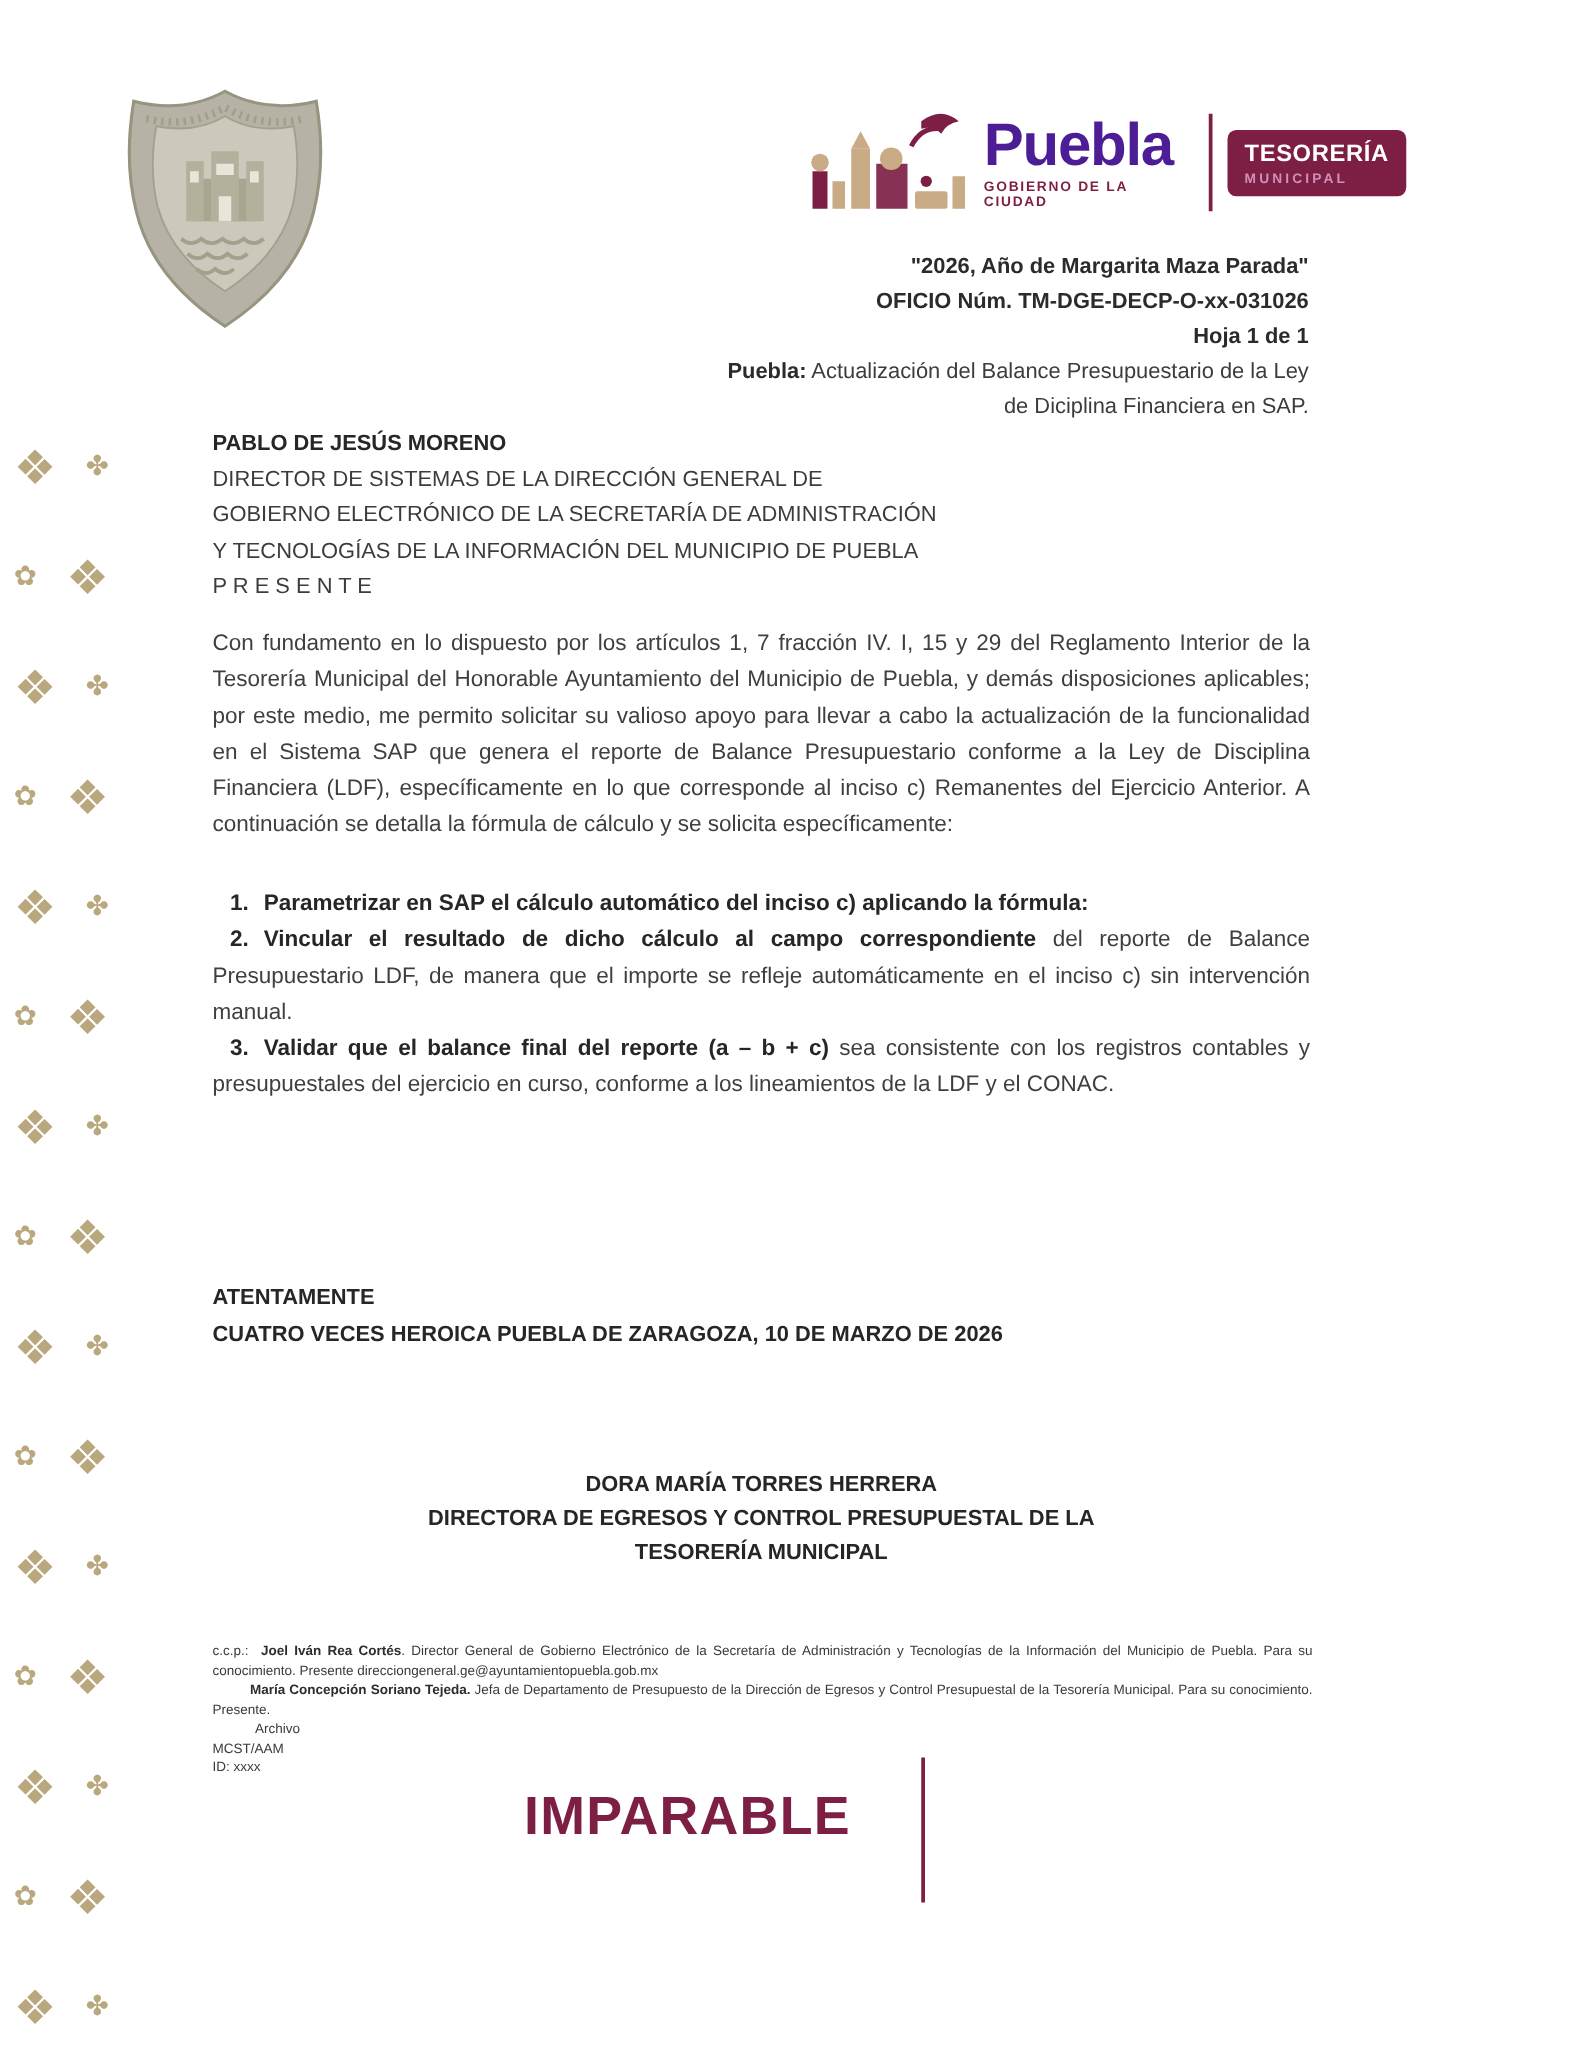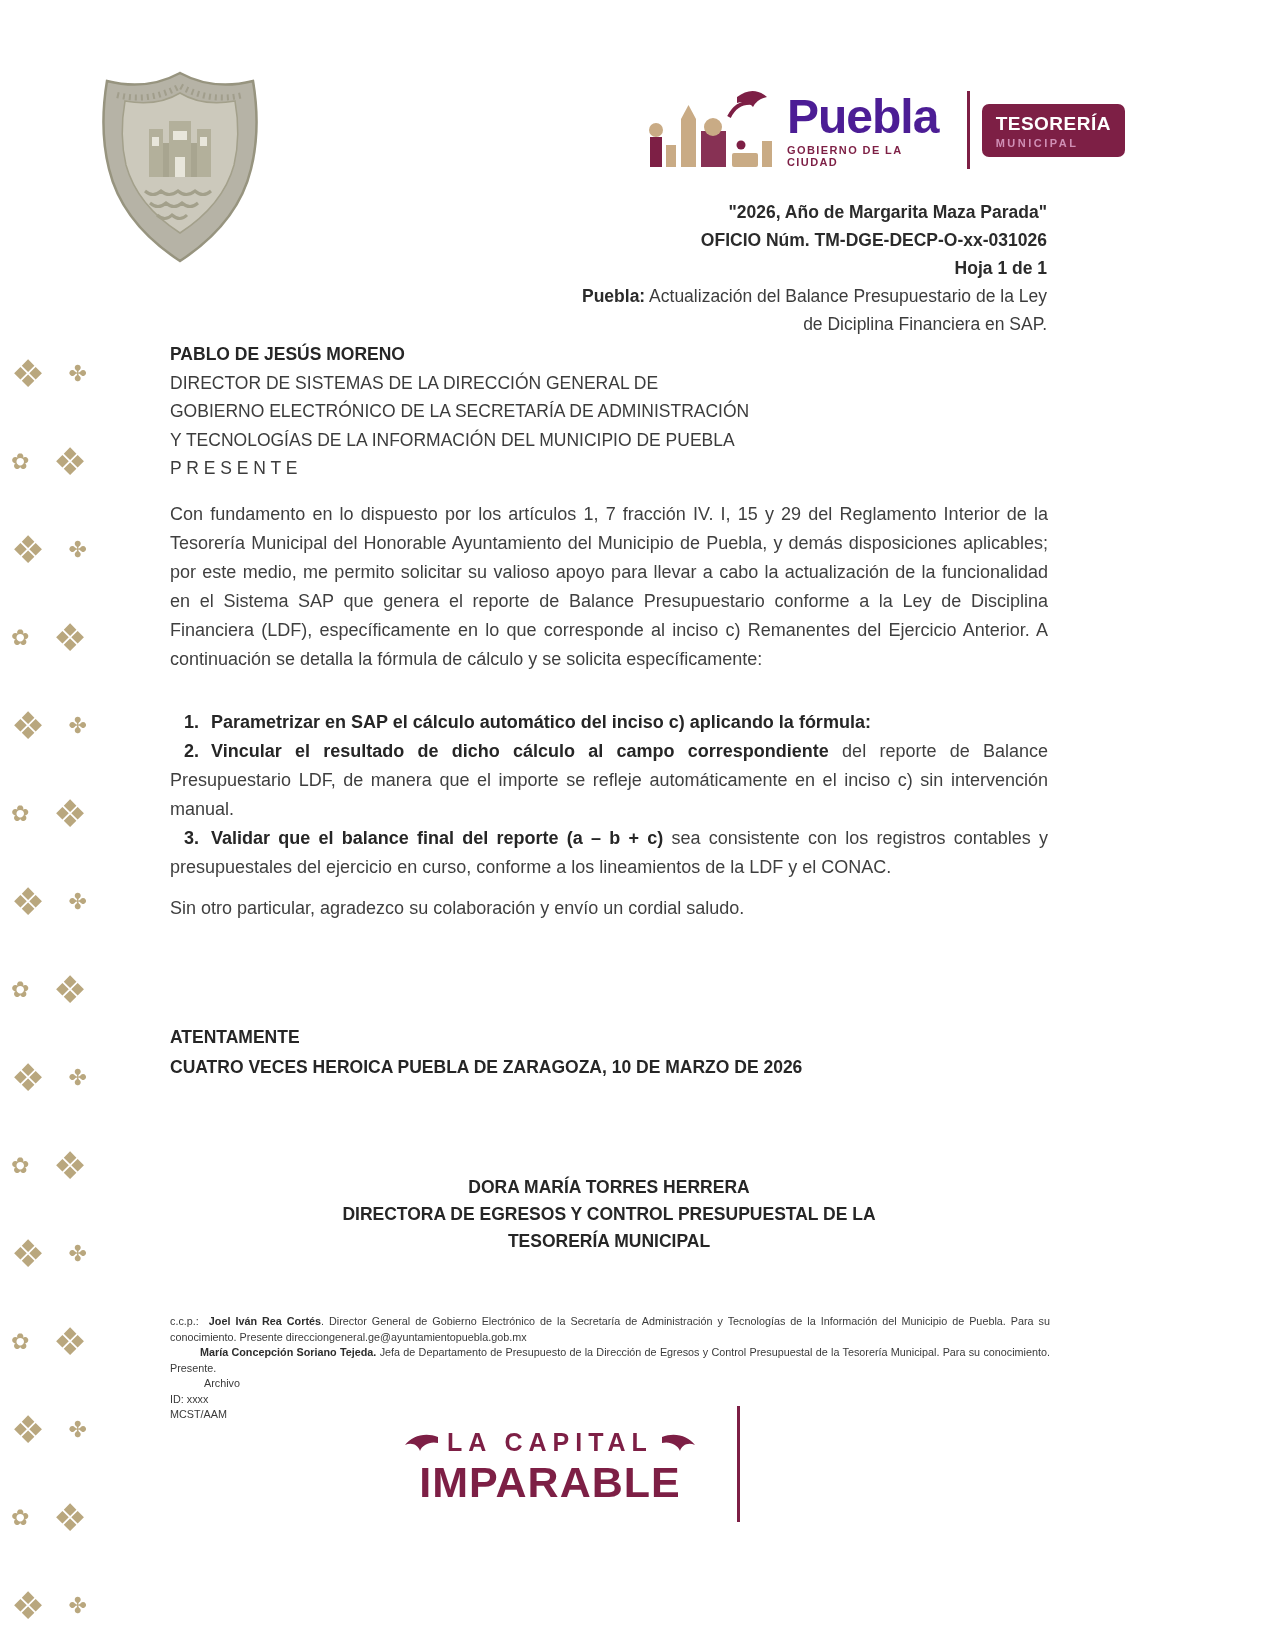--- a/index.html
+++ b/index.html
@@ -202,48 +202,38 @@
   </div>
 
   <div class="para">Con fundamento en lo dispuesto por los artículos 1, 7 fracción IV. I, 15 y 29 del Reglamento Interior de la Tesorería Municipal del Honorable Ayuntamiento del Municipio de Puebla, y demás disposiciones aplicables; por este medio, me permito solicitar su valioso apoyo para llevar a cabo la actualización de la funcionalidad en el Sistema SAP que genera el reporte de Balance Presupuestario conforme a la Ley de Disciplina Financiera (LDF), específicamente en lo que corresponde al inciso c) Remanentes del Ejercicio Anterior. A continuación se detalla la fórmula de cálculo y se solicita específicamente:</div>
 
   <div class="list">
     <p><span class="num">1.</span><span class="b">Parametrizar en SAP el cálculo automático del inciso c) aplicando la fórmula:</span><span></span></p>
     <p><span class="num">2.</span><span class="b">Vincular el resultado de dicho cálculo al campo correspondiente</span><span> del reporte de Balance Presupuestario LDF, de manera que el importe se refleje automáticamente en el inciso c) sin intervención manual.</span></p>
     <p><span class="num">3.</span><span class="b">Validar que el balance final del reporte (a – b + c)</span><span> sea consistente con los registros contables y presupuestales del ejercicio en curso, conforme a los lineamientos de la LDF y el CONAC.</span></p>
   </div>
 
-  <div class="closing">Sin otro particular, agradezco su colaboración y envío un cordial saludo.</div>
 
   <div class="att">
     <div>ATENTAMENTE</div>
     <div>CUATRO VECES HEROICA PUEBLA DE ZARAGOZA, 10  DE MARZO DE 2026</div>
   </div>
 
   <div class="sign">
     <div>DORA MARÍA TORRES HERRERA</div>
     <div>DIRECTORA DE EGRESOS Y CONTROL PRESUPUESTAL DE LA</div>
     <div>TESORERÍA MUNICIPAL</div>
   </div>
 
   <div class="footer">
     <p class="just"><span class="ccp">c.c.p.:</span><span class="b">Joel Iván Rea Cortés</span><span>. Director General de Gobierno Electrónico de la Secretaría de Administración y Tecnologías de la Información del Municipio de Puebla. Para su conocimiento. Presente direcciongeneral.ge@ayuntamientopuebla.gob.mx</span></p>
     <p class="just ind"><span class="b">María Concepción Soriano Tejeda.</span><span> Jefa de Departamento de Presupuesto de la Dirección de Egresos y Control Presupuestal de la Tesorería Municipal. Para su conocimiento. Presente.</span></p>
     <p class="ind2">Archivo</p>
+    <p>MCST/AAM</p>
     <p>ID: xxxx</p>
-    <p>MCST/AAM</p>
   </div>
 
   <div class="capital">
-    <div class="cap-top">
-      <svg class="swirl" width="36" height="22" viewBox="0 0 36 22">
-          <path d="M35 5 C22 0 9 4 2 13 C9 10 15 13 17 19 C19 13 27 9 35 11 Z" fill="#7d1f45"></path>
-        </svg>
-      <span>LA CAPITAL</span>
-      <svg class="swirl flip" width="36" height="22" viewBox="0 0 36 22">
-          <path d="M35 5 C22 0 9 4 2 13 C9 10 15 13 17 19 C19 13 27 9 35 11 Z" fill="#7d1f45"></path>
-        </svg>
-    </div>
     <div class="cap-big">IMPARABLE</div>
   </div>
   <div class="cap-line"></div>
 
 </div>
 
 </body></html>

